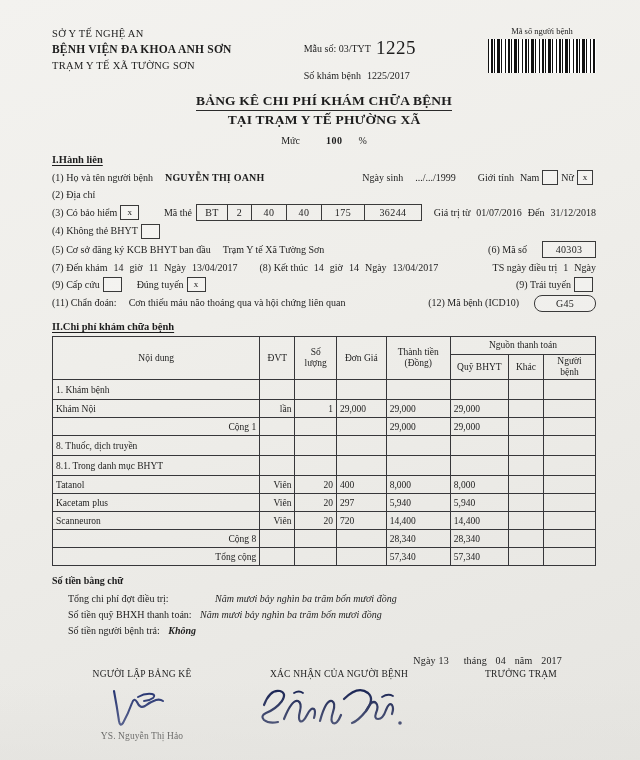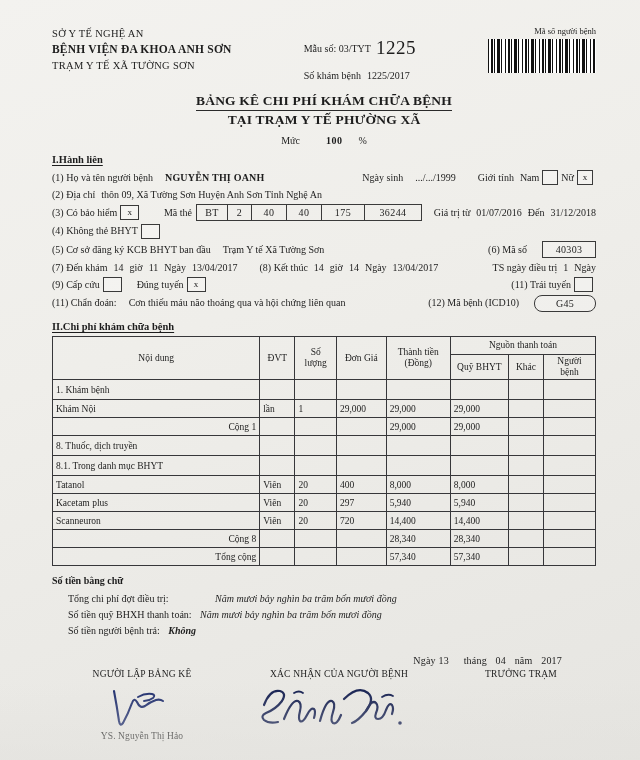--- a/index.html
+++ b/index.html
@@ -46,21 +46,21 @@
   .form-line { font-size: 10px; white-space: nowrap; }
   .form-no {
     font-size: 19px;
     font-family: "Liberation Serif", serif;
     letter-spacing: .5px;
     margin-left: 5px;
     vertical-align: -2px;
   }
   .exam-line { font-size: 10px; white-space: nowrap; }
 
-  .hdr-right { text-align: right; }
+  .hdr-right { text-align: center; }
   .bc-label { font-size: 8.5px; margin-bottom: 3px; }
   .barcode {
     width: 108px; height: 34px;
     background-image: repeating-linear-gradient(to right,
       #111 0px, #111 1px, #fff 1px, #fff 3px,
       #111 3px, #111 5px, #fff 5px, #fff 6px,
       #111 6px, #111 7px, #fff 7px, #fff 9px,
       #111 9px, #111 12px, #fff 12px, #fff 13px,
       #111 13px, #111 14px, #fff 14px, #fff 17px);
   }
@@ -152,21 +152,21 @@
   .c-noidung { width: 200px; }
   .c-dvt     { width: 34px; }
   .c-sl      { width: 40px; }
   .c-dg      { width: 48px; }
   .c-tt      { width: 62px; }
   .c-bhyt    { width: 56px; }
   .c-khac    { width: 34px; }
   .c-nb      { width: 50px; }
 
   td.num  { padding-right: 4px; }
-  td.mid  { text-align: left; }
+  td.mid  { text-align: right; }
   td.sect { font-weight: normal; padding-left: 4px; }
   td.item { padding-left: 20px; }
   td.sub  { padding-left: 12px; }
   td.tot  { text-align: right; padding-right: 6px; }
   tr.tall td { height: 17px; }
 
   
   .words-h { font-size: 10px; font-weight: bold; margin-top: 9px; }
   .words { font-size: 10px; margin-top: 5px; line-height: 1.6; padding-left: 16px; }
   .words .lbl { display: inline-block; }
@@ -245,21 +245,20 @@
         <span class="sp6"></span>
       <span>Nam</span>
       <span class="cbox"></span>
       <span>Nữ</span>
       <span class="cbox">x</span>
     </div>
 
     <div class="row">
       <span>(2) Địa chỉ</span>
         <span class="sp6"></span>
-      <span>thôn 09, Xã Tường Sơn Huyện Anh Sơn Tỉnh Nghệ An</span>
     </div>
 
     <div class="row">
       <span>(3) Có bảo hiểm</span>
       <span class="cbox wide">x</span>
       <span class="sp22"></span>
       <span>Mã thẻ</span>
       <span class="cardgrid">
         <span class="cg-bt">BT</span>
         <span class="cg-1">2</span>
@@ -324,21 +323,21 @@
       <span>Ngày</span>
     </div>
 
     <div class="row">
       <span>(9) Cấp cứu</span>
       <span class="cbox wide"></span>
       <span class="sp12"></span>
       <span>Đúng tuyến</span>
       <span class="cbox wide">x</span>
       <span class="grow"></span>
-      <span>(11) Trái tuyến</span>
+      <span>(9) Trái tuyến</span>
       <span class="cbox wide"></span>
     </div>
 
     <div class="row">
       <span>(11) Chẩn đoán:</span>
         <span class="sp12"></span>
       <span>Cơn thiếu máu não thoáng qua và hội chứng liên quan</span>
       <span class="grow"></span>
       <span>(12) Mã bệnh (ICD10)</span>
       <span class="boxval icd">G45</span>

